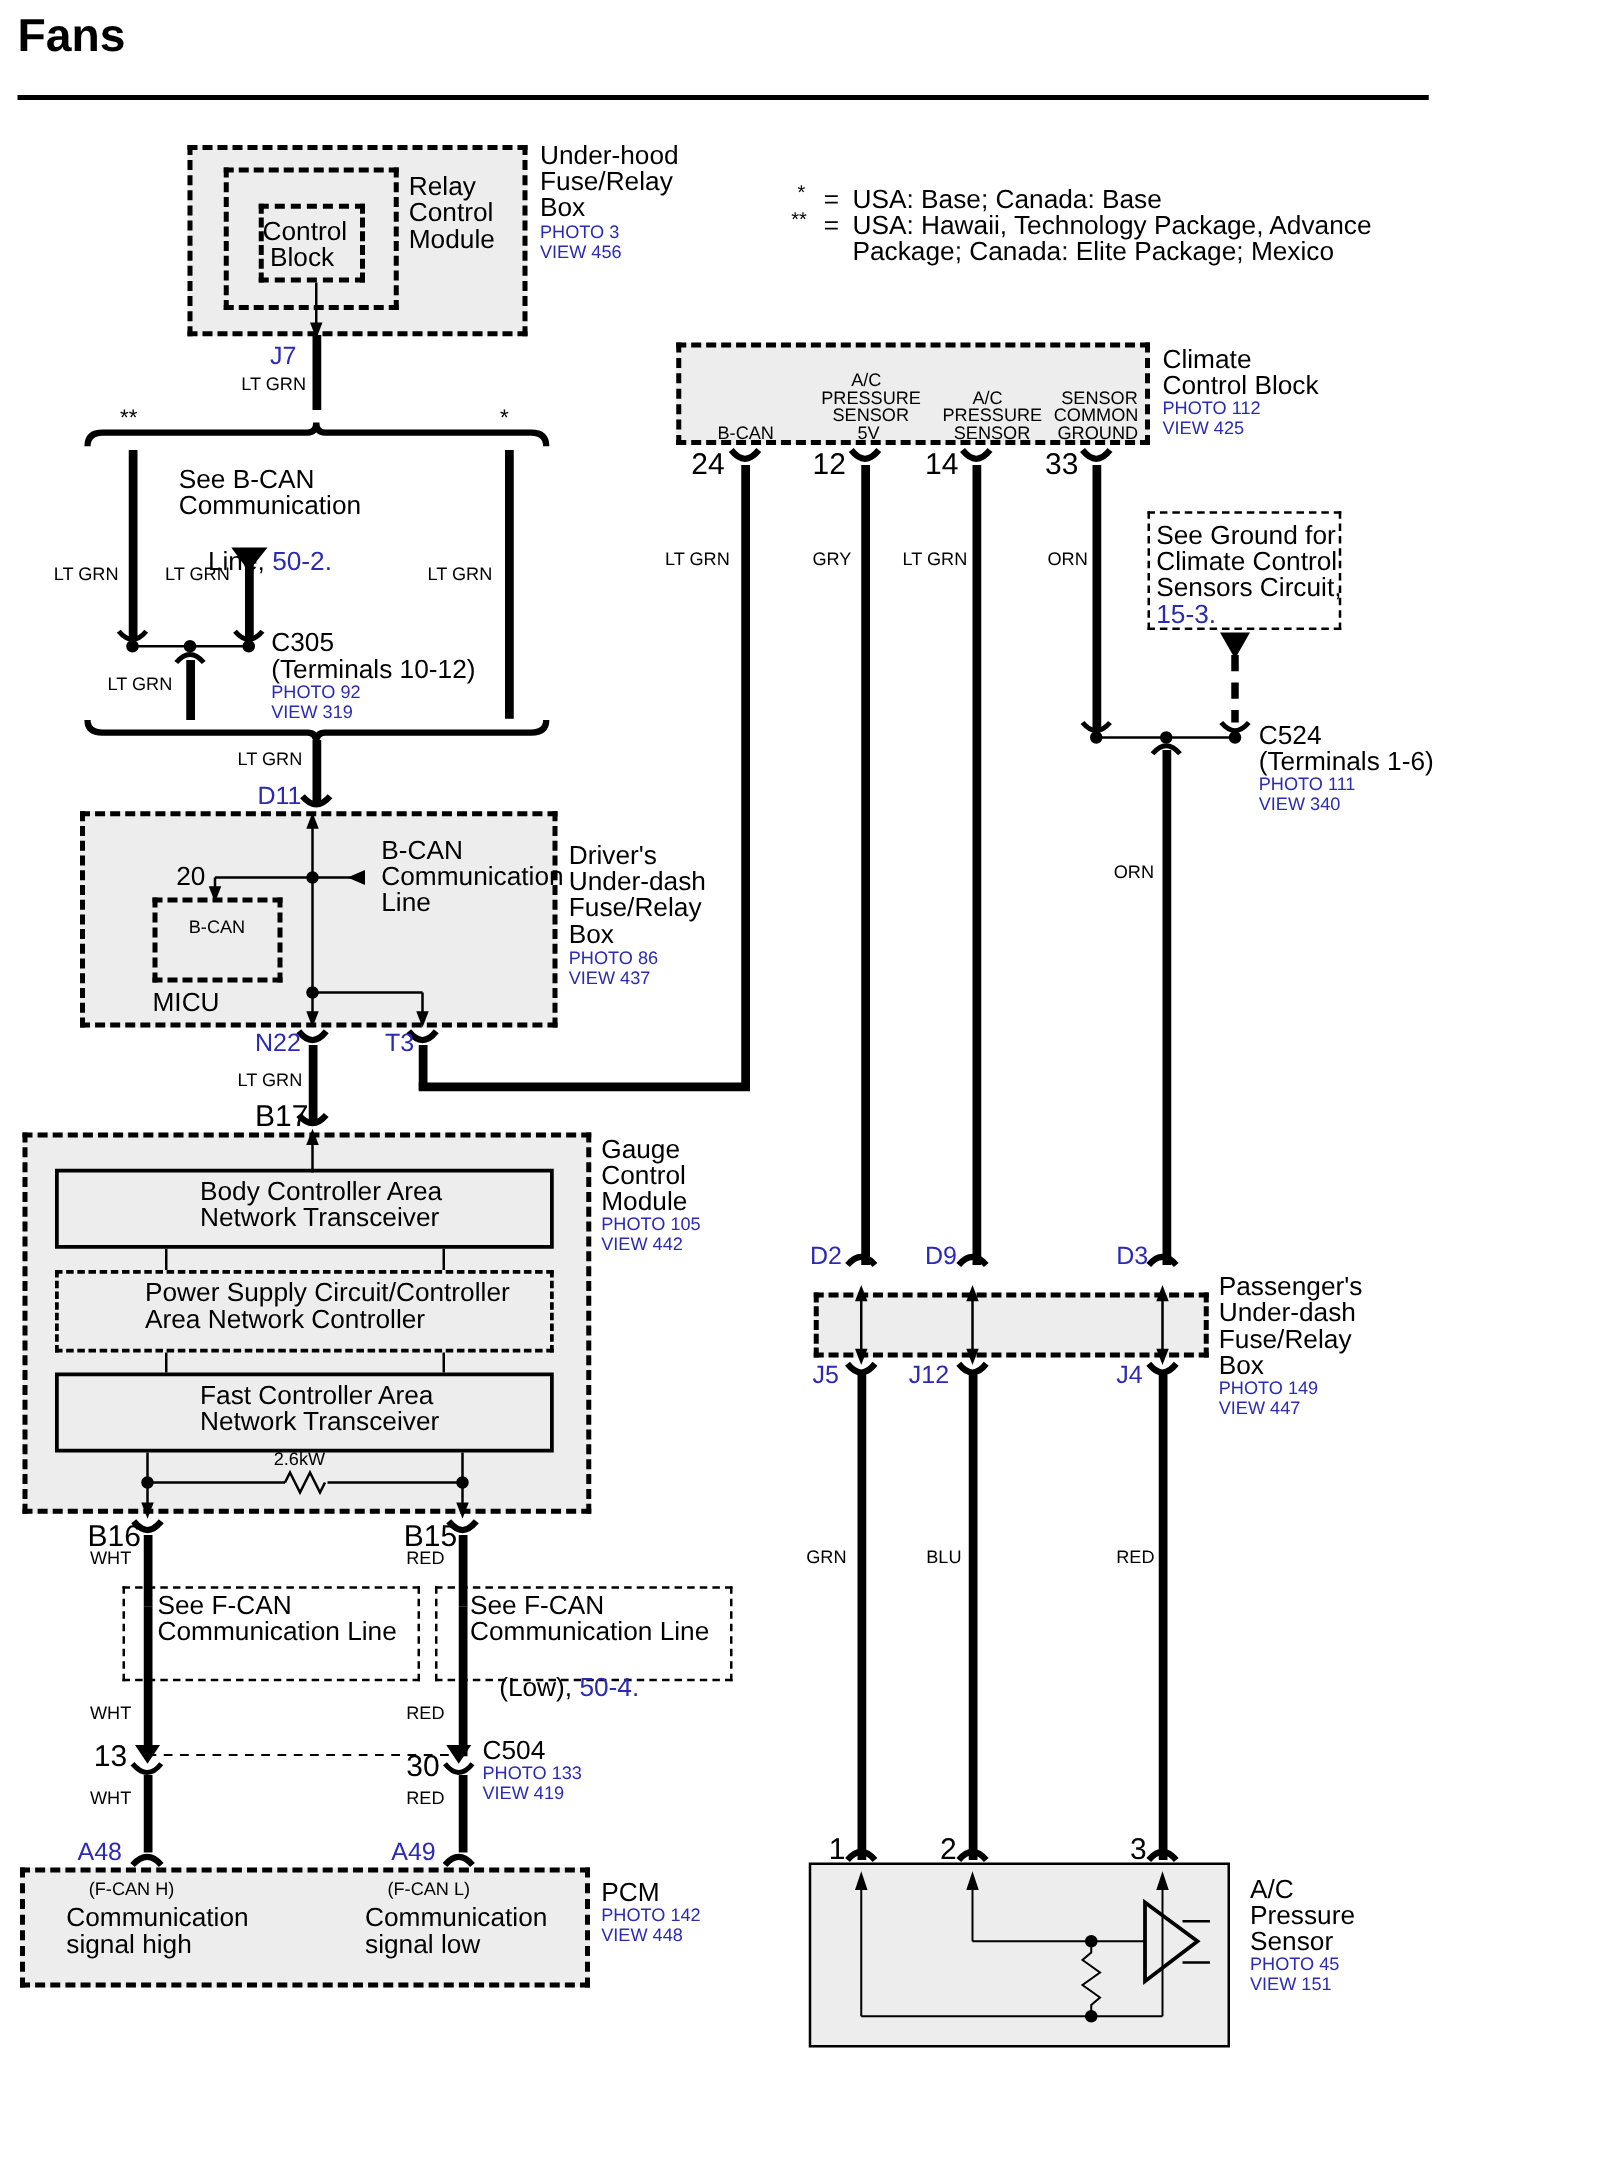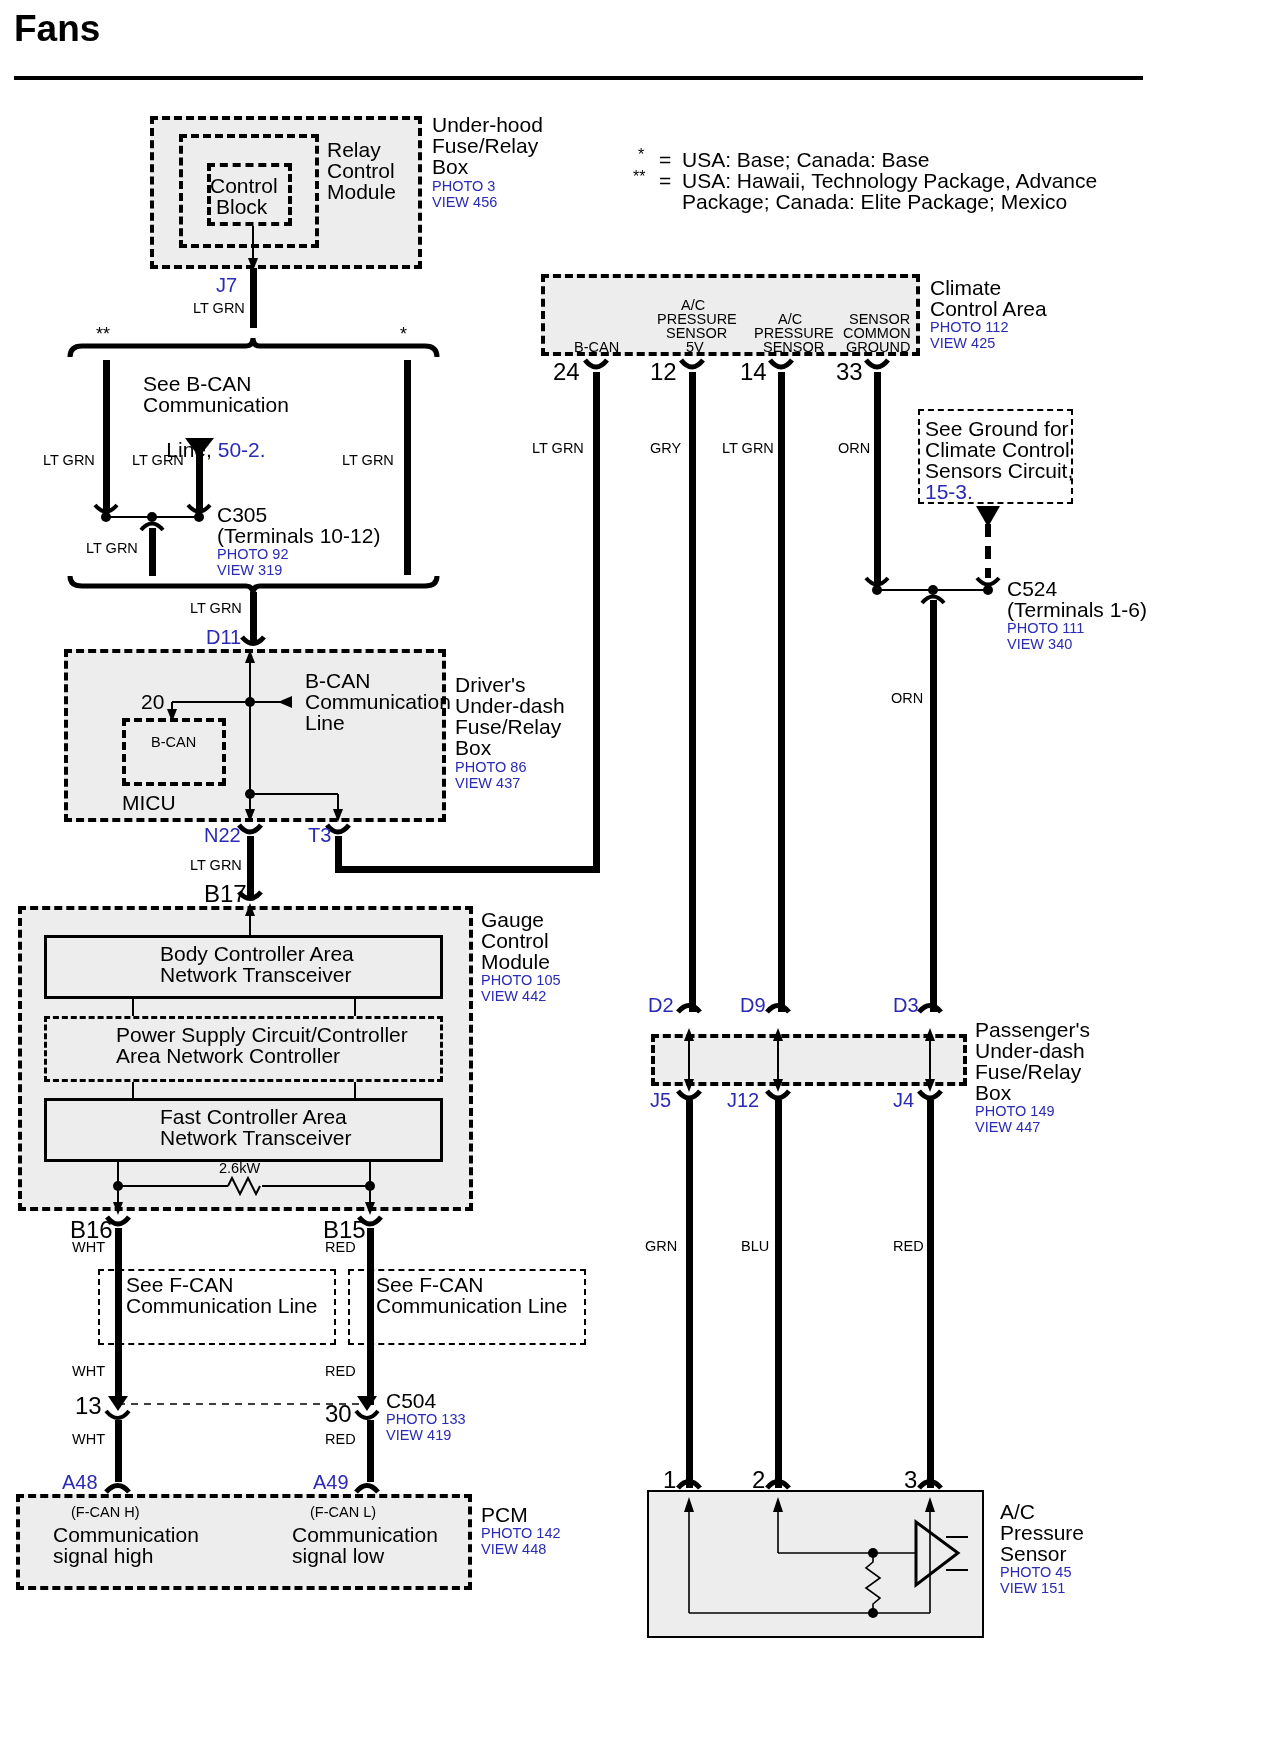--- a/index.html
+++ b/index.html
@@ -207,21 +207,21 @@
 
   <div class="t lbl-sm" style="left:778px;top:311px;">A/C</div>
   <div class="t lbl-sm" style="left:754px;top:325px;">PRESSURE</div>
   <div class="t lbl-sm" style="left:763px;top:339px;">SENSOR</div>
 
   <div class="t lbl-sm" style="left:849px;top:311px;">SENSOR</div>
   <div class="t lbl-sm" style="left:843px;top:325px;">COMMON</div>
   <div class="t lbl-sm" style="left:846px;top:339px;">GROUND</div>
 
   <div class="t lbl-lg" style="left:930px;top:276px;">Climate</div>
-  <div class="t lbl-lg" style="left:930px;top:297px;">Control Area</div>
+  <div class="t lbl-lg" style="left:930px;top:297px;">Control Block</div>
   <div class="t ref" style="left:930px;top:319px;">PHOTO 112</div>
   <div class="t ref" style="left:930px;top:335px;">VIEW 425</div>
 
   <svg style="left:0;top:0;width:1286px;height:1742px;">
     <path d="M 585,360 Q 596,374 607,360" fill="none" stroke="#000" stroke-width="5"></path>
     <path d="M 681,360 Q 692,374 703,360" fill="none" stroke="#000" stroke-width="5"></path>
     <path d="M 770,360 Q 781,374 792,360" fill="none" stroke="#000" stroke-width="5"></path>
     <path d="M 866,360 Q 877,374 888,360" fill="none" stroke="#000" stroke-width="5"></path>
   </svg>
   <div class="t pinblk" style="left:553px;top:358px;">24</div>
@@ -322,20 +322,23 @@
   <div class="t lbl-sm" style="left:72px;top:1239px;">WHT</div>
   <div class="t lbl-sm" style="left:325px;top:1239px;">RED</div>
 
   <div class="box dashed-thin" style="left:98px;top:1269px;width:238px;height:76px;"></div>
   <div class="t lbl-lg" style="left:126px;top:1273px;">See F-CAN</div>
   <div class="t lbl-lg" style="left:126px;top:1294px;">Communication Line</div>
 
   <div class="box dashed-thin" style="left:348px;top:1269px;width:238px;height:76px;"></div>
   <div class="t lbl-lg" style="left:376px;top:1273px;">See F-CAN</div>
   <div class="t lbl-lg" style="left:376px;top:1294px;">Communication Line</div>
+  <div class="t lbl-lg" style="left:376px;top:1315px;">
+    <span>(Low), </span><span class="blue">50-4.</span>
+  </div>
 
   <div class="w wv" style="left:115px;top:1285px;height:120px;"></div>
   <div class="w wv" style="left:367px;top:1285px;height:120px;"></div>
   <div class="t lbl-sm" style="left:72px;top:1363px;">WHT</div>
   <div class="t lbl-sm" style="left:325px;top:1363px;">RED</div>
 
   <svg style="left:0;top:0;width:1286px;height:1742px;">
     <line x1="118" y1="1404" x2="367" y2="1404" stroke="#000" stroke-width="1.6" stroke-dasharray="7,6"></line>
     <polygon points="118,1411 108,1396 128,1396" fill="#000"></polygon>
     <polygon points="367,1411 357,1396 377,1396" fill="#000"></polygon>

